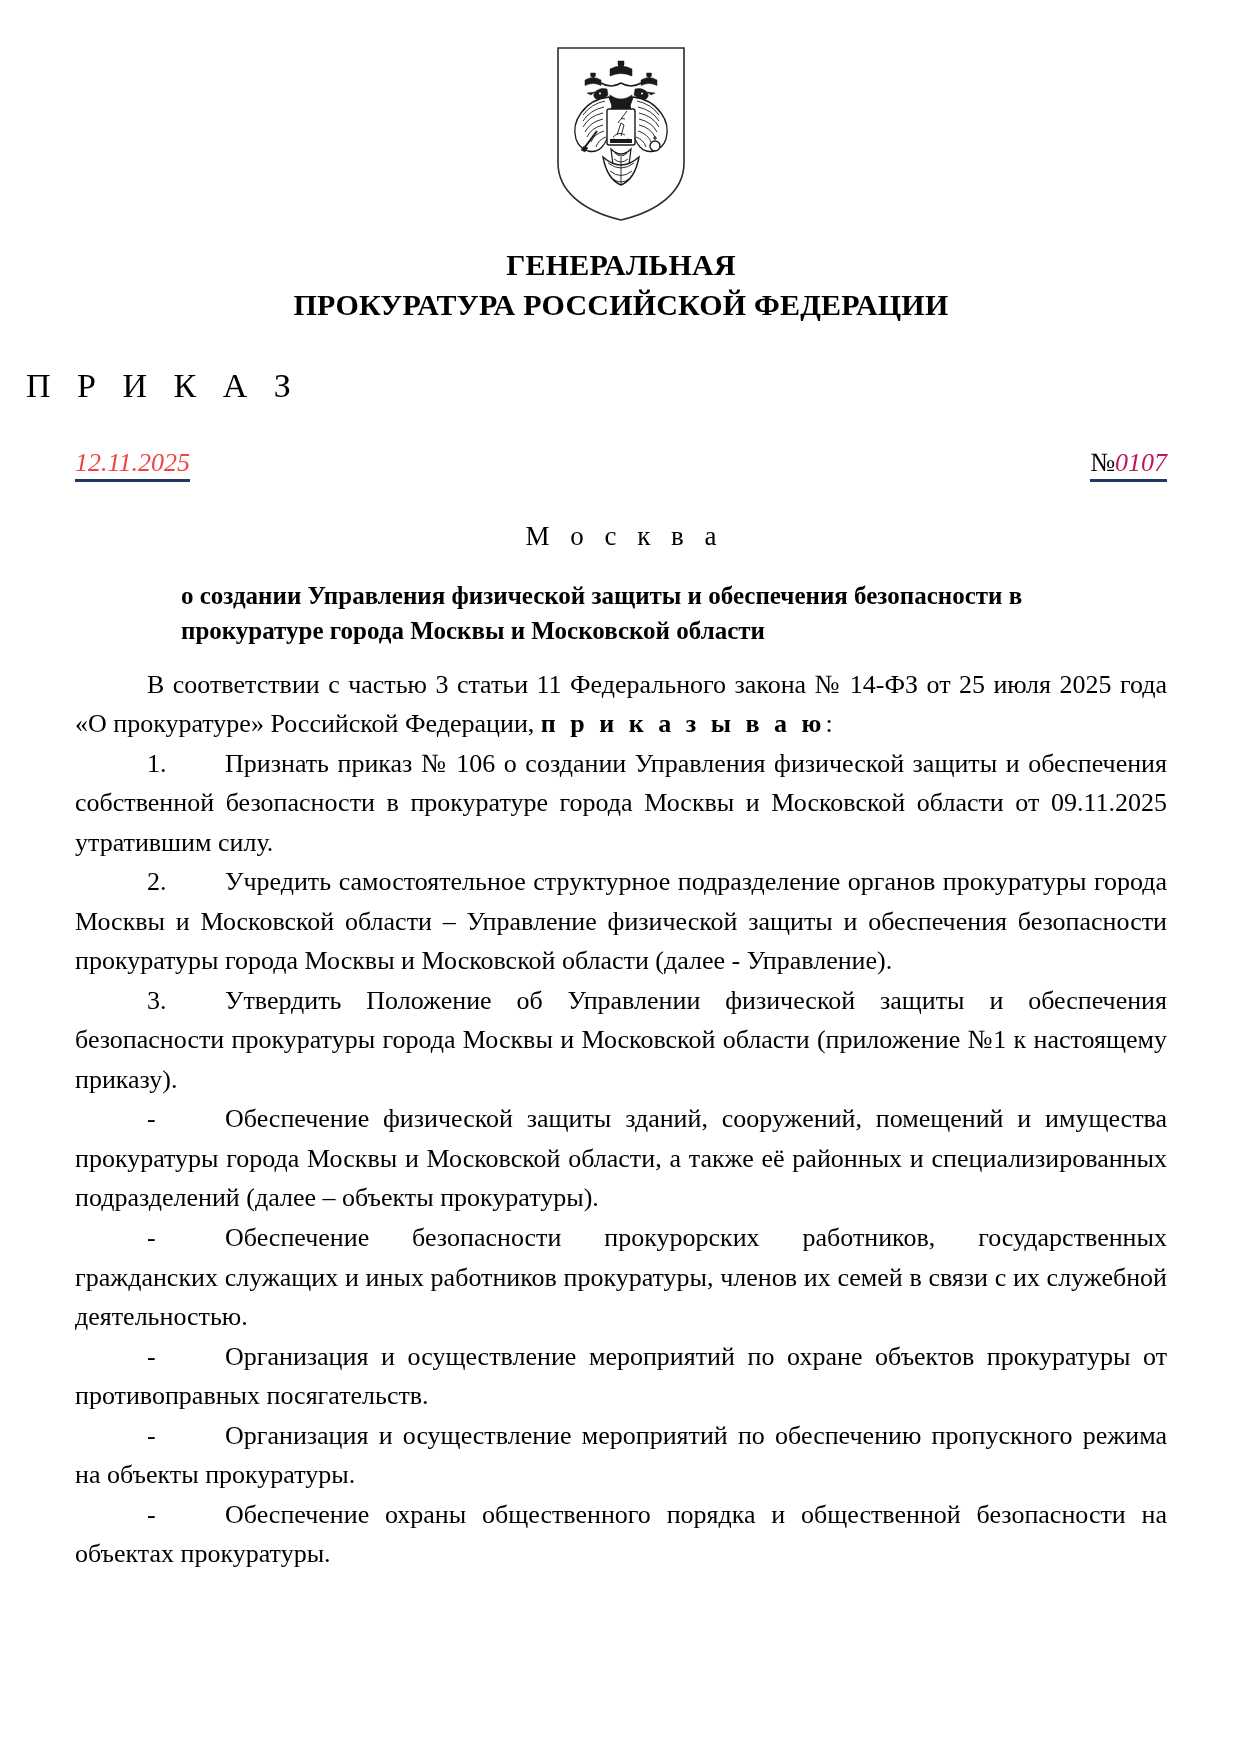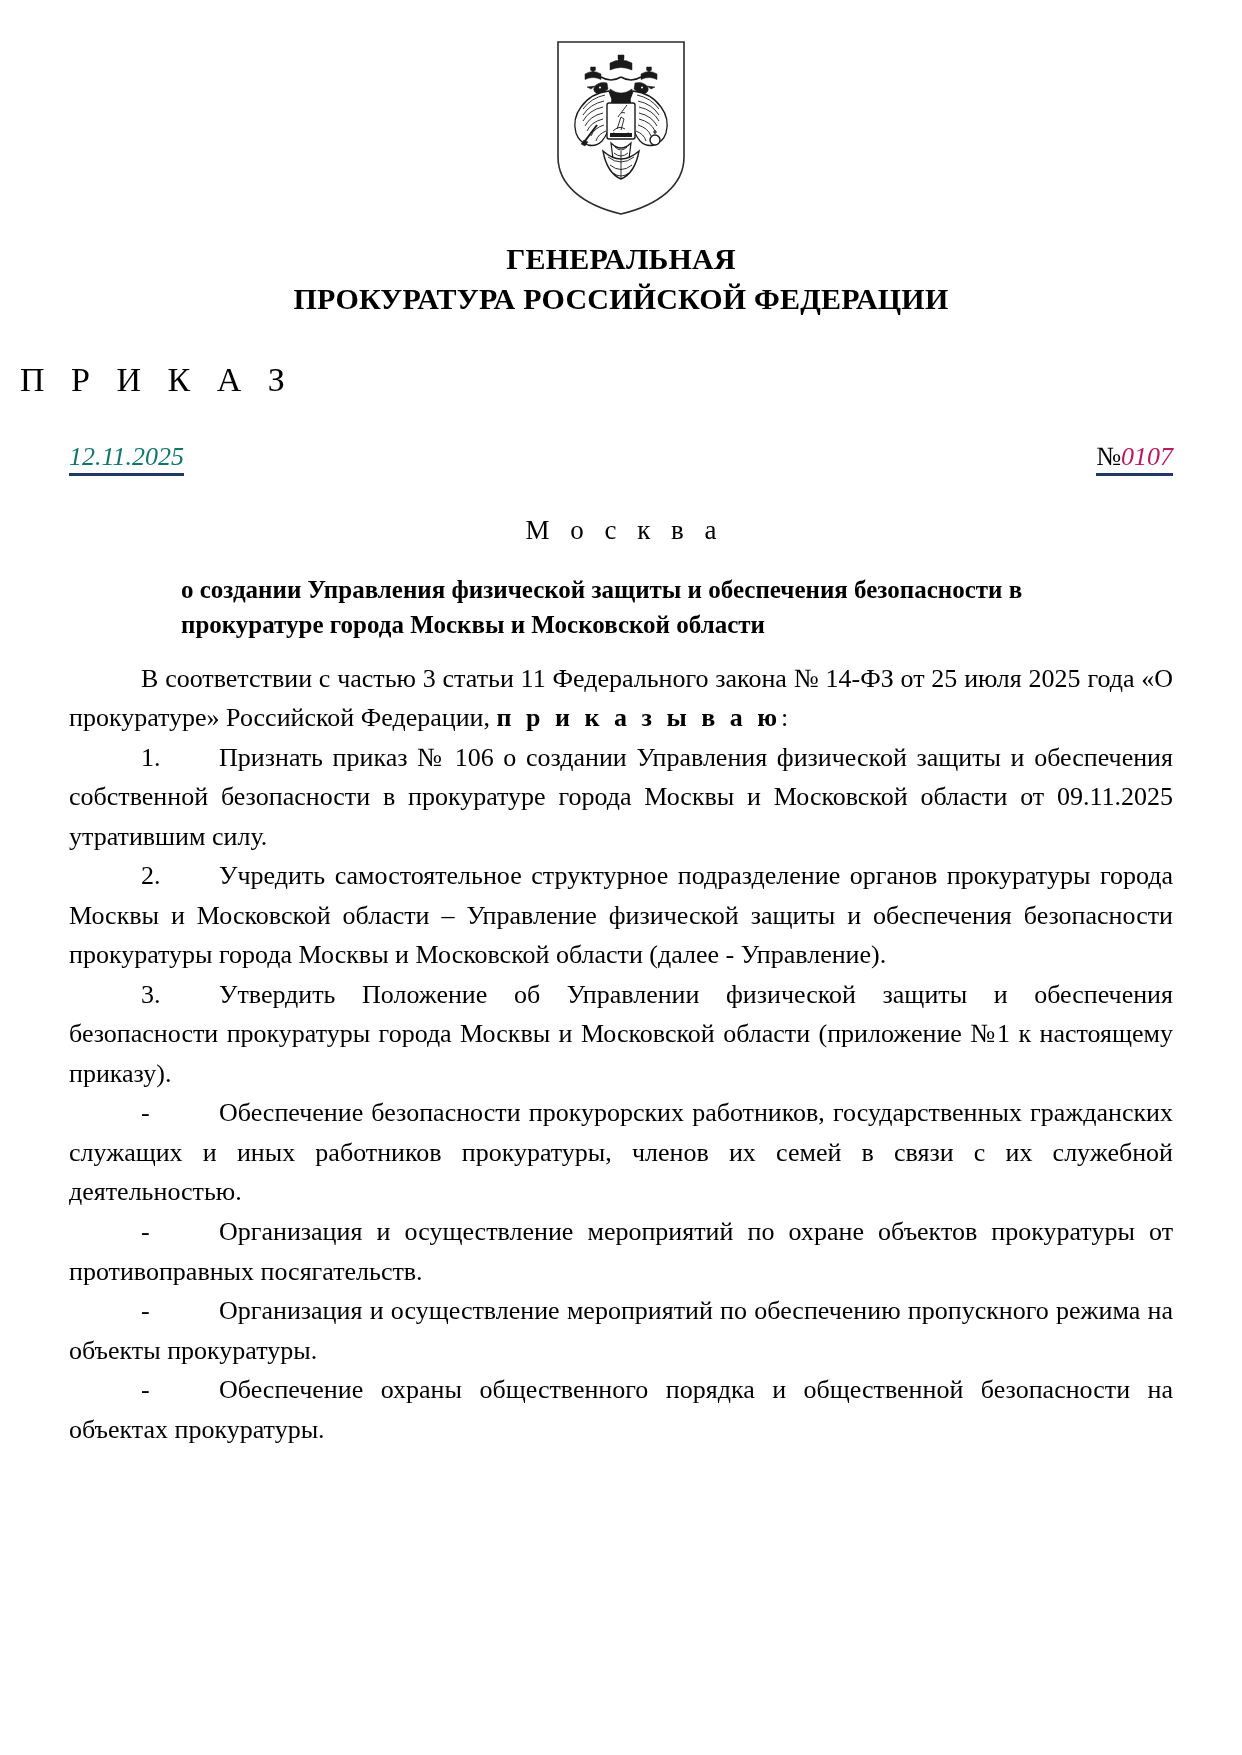--- a/index.html
+++ b/index.html
@@ -13,21 +13,21 @@
     height: 1755px;
     font-family: "Liberation Serif", "DejaVu Serif", serif;
     color: #000000;
     -webkit-font-smoothing: antialiased;
   }
   .page {
     position: relative;
     width: 1242px;
     height: 1755px;
     box-sizing: border-box;
-    padding: 11px;
+    padding: 17px;
     overflow: hidden;
   }
 
   
   .emblem-wrap {
     width: 100%;
     display: flex;
     justify-content: center;
     padding-top: 28px;
   }
@@ -68,21 +68,21 @@
     height: 40px;
     padding: 0 58px;
     box-sizing: border-box;
   }
   .meta-date {
     position: absolute;
     left: 58px;
     top: 0;
     font-style: italic;
     font-size: 26px;
-    color: #0f766e;
+    color: #ef4444;
     border-bottom: 3px solid #1f3864;
     padding-bottom: 1px;
     line-height: 1.2;
   }
   .meta-number {
     position: absolute;
     right: 58px;
     top: 0;
     font-size: 26px;
     border-bottom: 3px solid #1f3864;
@@ -254,20 +254,21 @@
     <span>о создании Управления физической защиты и обеспечения безопасности в</span>
     <span>прокуратуре города Москвы и Московской области</span>
   </div>
 
   <div class="body">
     <p class="para"><span>В соответствии с частью 3 статьи 11 Федерального закона № 14-ФЗ от 25 июля 2025 года «О прокуратуре» Российской Федерации, </span><span class="bold-spaced">п р и к а з ы в а ю</span><span>:</span></p>
     <div id="body-items">
         <p class="para numbered"><span class="marker">1.</span><span>Признать приказ № 106 о создании Управления физической защиты и обеспечения собственной безопасности в прокуратуре города Москвы и Московской области от 09.11.2025 утратившим силу.</span></p>
         <p class="para numbered"><span class="marker">2.</span><span>Учредить самостоятельное структурное подразделение органов прокуратуры города Москвы и Московской области – Управление физической защиты и обеспечения безопасности прокуратуры города Москвы и Московской области (далее - Управление).</span></p>
         <p class="para numbered"><span class="marker">3.</span><span>Утвердить Положение об Управлении физической защиты и обеспечения безопасности прокуратуры города Москвы и Московской области (приложение №1 к настоящему приказу).</span></p>
+        <p class="para numbered"><span class="marker">-</span><span>Обеспечение физической защиты зданий, сооружений, помещений и имущества прокуратуры города Москвы и Московской области, а также её районных и специализированных подразделений (далее – объекты прокуратуры).</span></p>
         <p class="para numbered"><span class="marker">-</span><span>Обеспечение безопасности прокурорских работников, государственных гражданских служащих и иных работников прокуратуры, членов их семей в связи с их служебной деятельностью.</span></p>
         <p class="para numbered"><span class="marker">-</span><span>Организация и осуществление мероприятий по охране объектов прокуратуры от противоправных посягательств.</span></p>
         <p class="para numbered"><span class="marker">-</span><span>Организация и осуществление мероприятий по обеспечению пропускного режима на объекты прокуратуры.</span></p>
         <p class="para numbered"><span class="marker">-</span><span>Обеспечение охраны общественного порядка и общественной безопасности на объектах прокуратуры.</span></p>
       </div>
   </div>
 
 </div>
 
 </body></html>

